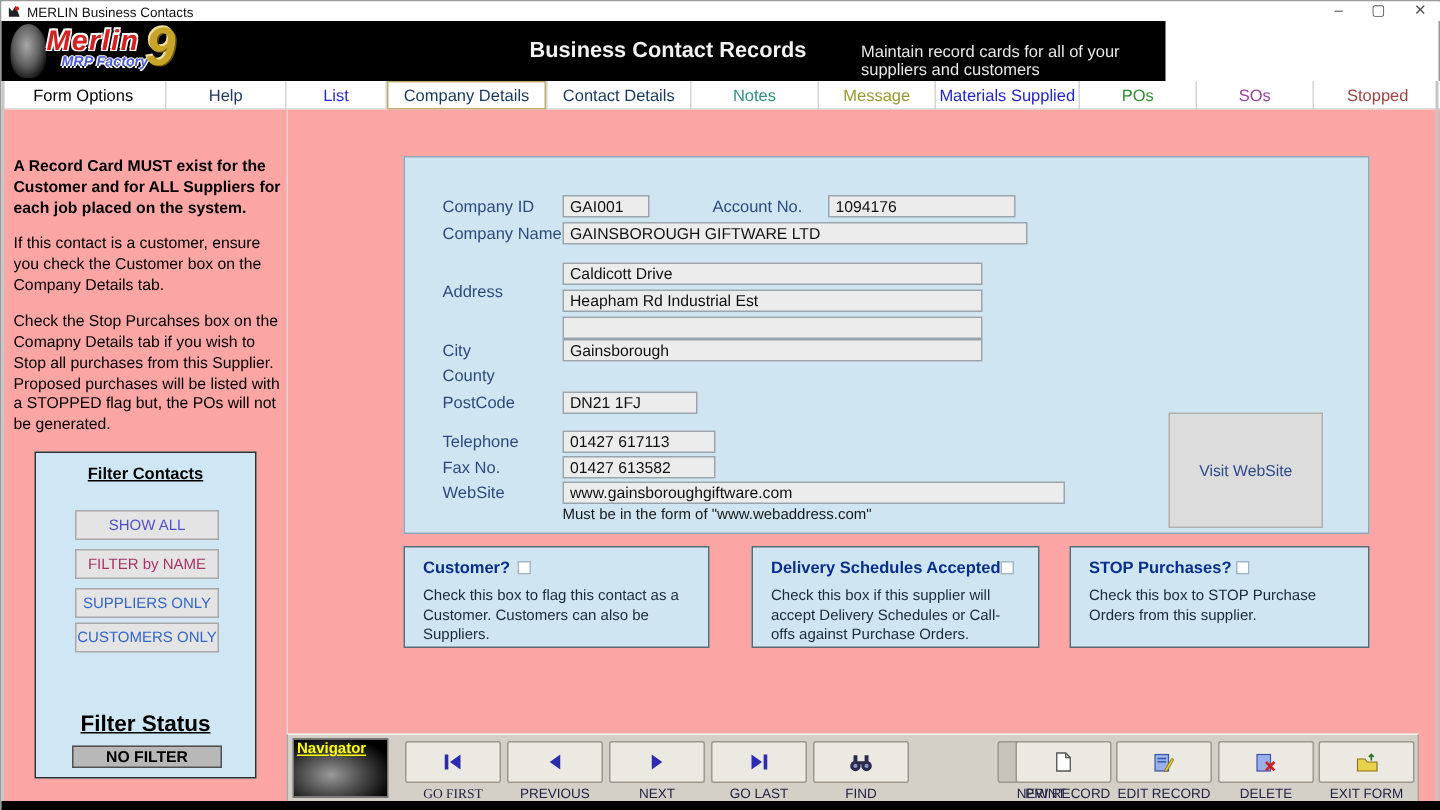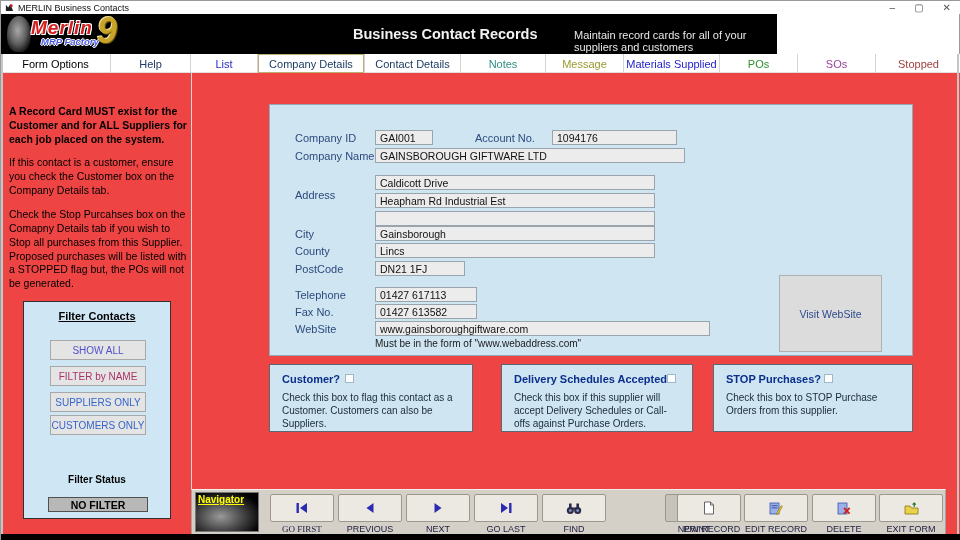--- a/index.html
+++ b/index.html
@@ -25,33 +25,33 @@
 
   
   .tabbar { position:absolute; left:0; top:53px; width:960px; height:19px; background:#fff; display:flex; border-bottom:1px solid #e0e0e0; }
   .tab { height:19px; display:flex; align-items:center; justify-content:center; font-size:11px; border-right:1px solid #d4d4d4; cursor:default; }
   .tab.selected { box-shadow:inset 0 0 0 1px #bdae72; }
   .t0{width:110px;color:#000;} .t1{width:80px;color:#1f3864;} .t2{width:67px;color:#2929cc;}
   .t3{width:107px;color:#17375e;} .t4{width:96px;color:#17375e;} .t5{width:85px;color:#2f8f80;}
   .t6{width:78px;color:#99992e;} .t7{width:96px;color:#2222cc;} .t8{width:78px;color:#2f8f2f;}
   .t9{width:78px;color:#993f99;} .t10{width:85px;color:#a04040;border-right:none;}
 
-  .content { position:absolute; left:0; top:72px; width:960px; height:462px; background:#ef4444; }
+  .content { position:absolute; left:0; top:72px; width:960px; height:462px; background:#fca5a5; }
   .v-divider { position:absolute; left:190px; top:0; width:1px; height:462px; background:#d8d8d8; }
 
   
   .side-note { position:absolute; left:8px; width:178px; font-size:10.5px; color:#000; line-height:1.32; }
   .note1 { top:32px; font-weight:bold; }
   .note2 { top:83px; }
   .note3 { top:135px; }
   .filter-box { position:absolute; left:22px; top:228px; width:148px; height:218px; background:#cfe7f5; border:1px solid #303030; }
   .filter-title { position:absolute; left:0; top:8px; width:100%; text-align:center; font-size:11px; font-weight:bold; text-decoration:underline; color:#000; }
   .filter-btn { position:absolute; left:26px; width:96px; height:20px; background:#e4e4e4; border:1px solid #a8a8a8; font-size:10px; display:flex; align-items:center; justify-content:center; cursor:default; }
   .fb0{top:38px;color:#5050cc;} .fb1{top:64px;color:#aa3366;} .fb2{top:90px;color:#3366cc;} .fb3{top:113px;color:#3366cc;}
-  .filter-status-title { position:absolute; left:0; top:172px; width:100%; text-align:center; font-size:10px; font-weight:bold; color:#000; }
+  .filter-status-title { position:absolute; left:0; top:172px; width:100%; text-align:center; font-size:15px; font-weight:bold; text-decoration:underline; color:#000; }
   .no-filter { position:absolute; left:24px; top:195px; width:100px; height:15px; background:#b8b8b8; border:1px solid #505050; font-size:10.5px; font-weight:bold; color:#000; display:flex; align-items:center; justify-content:center; }
 
   
   .main-panel { position:absolute; left:268px; top:31px; width:644px; height:252px; background:#cfe5f2; border:1px solid #8fa8ba; }
   .fld-label { position:absolute; font-size:11px; color:#2d4a7d; }
   .fld { position:absolute; height:15px; background:#ececec; border:1px solid #9aa4ac; font-size:10.5px; color:#111; padding:1px 0 0 4px; overflow:hidden; white-space:nowrap; }
   .hint { position:absolute; left:105px; top:233px; font-size:10px; color:#1a1a1a; }
   .visit-btn { position:absolute; left:509px; top:170px; width:103px; height:77px; background:#dcdcdc; border:1px solid #b0b0b0; font-size:10.5px; color:#2d4a8c; display:flex; align-items:center; justify-content:center; cursor:default; }
 
   
@@ -168,21 +168,20 @@
 
       <span class="fld-label" style="left:25px;top:84px;">Address</span>
       <div class="fld" style="left:105px;top:70px;width:280px;">Caldicott Drive</div>
       <div class="fld" style="left:105px;top:88px;width:280px;">Heapham Rd Industrial Est</div>
       <div class="fld" style="left:105px;top:106px;width:280px;"></div>
 
       <span class="fld-label" style="left:25px;top:123px;">City</span>
       <div class="fld" style="left:105px;top:121px;width:280px;">Gainsborough</div>
 
       <span class="fld-label" style="left:25px;top:140px;">County</span>
-      <div class="fld" style="left:105px;top:138px;width:280px;">Lincs</div>
 
       <span class="fld-label" style="left:25px;top:158px;">PostCode</span>
       <div class="fld" style="left:105px;top:156px;width:90px;">DN21 1FJ</div>
 
       <span class="fld-label" style="left:25px;top:184px;">Telephone</span>
       <div class="fld" style="left:105px;top:182px;width:102px;">01427 617113</div>
 
       <span class="fld-label" style="left:25px;top:201px;">Fax No.</span>
       <div class="fld" style="left:105px;top:199px;width:102px;">01427 613582</div>
 

